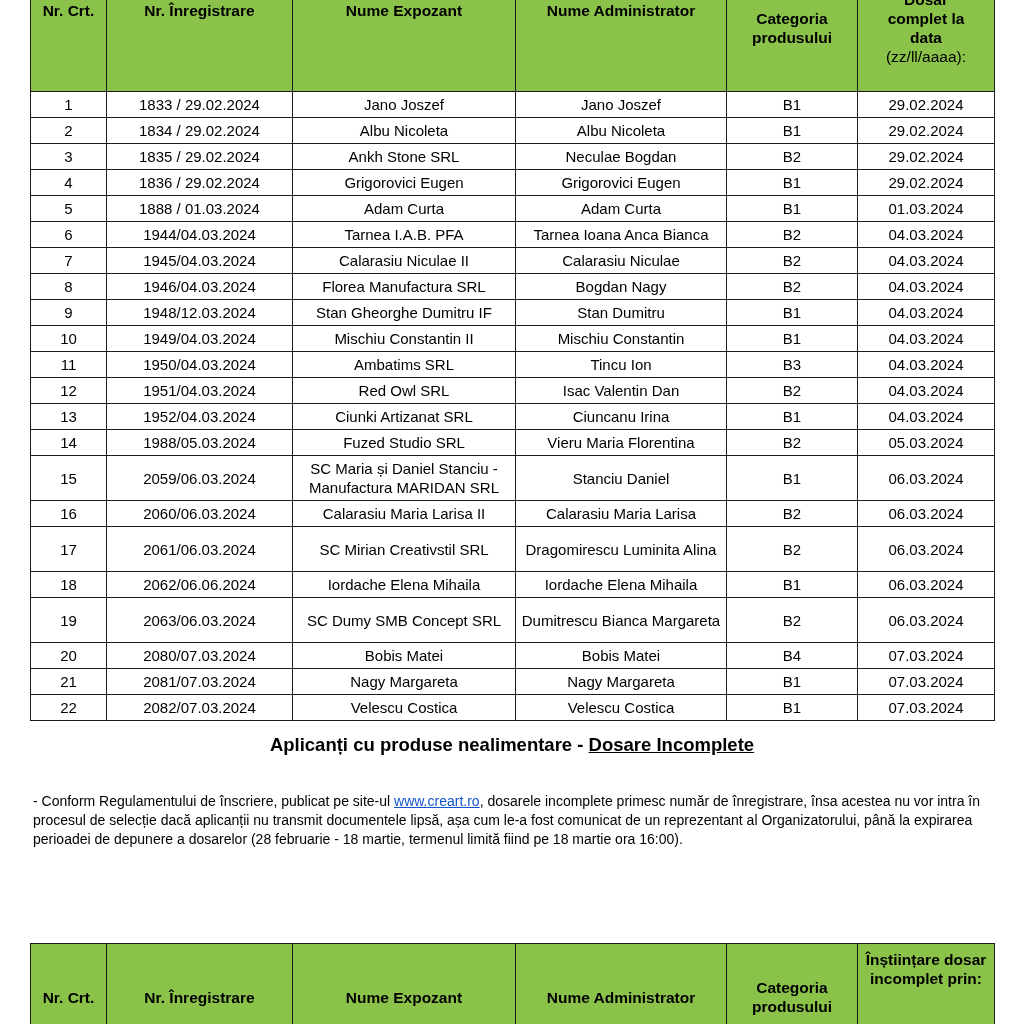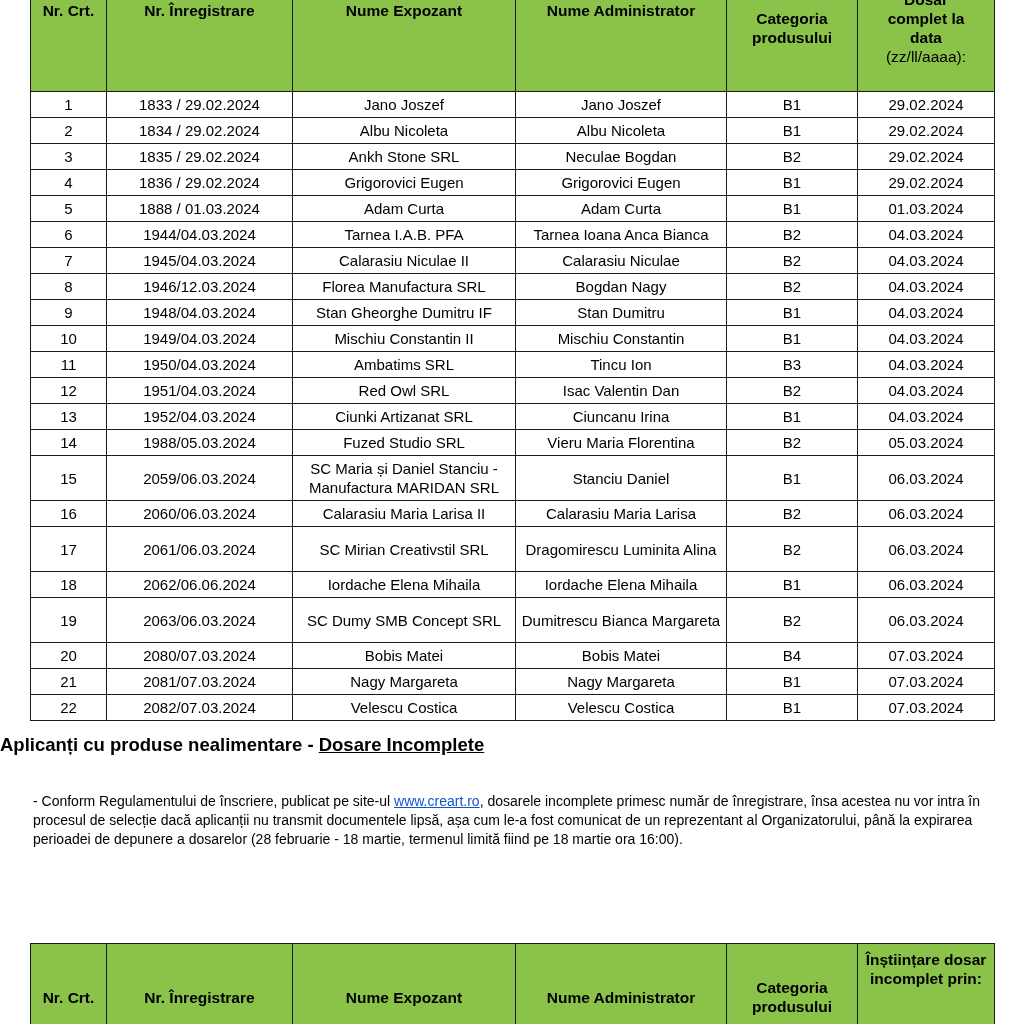--- a/index.html
+++ b/index.html
@@ -12,21 +12,21 @@
   table.grid th { background: #8bc34a; font-weight: bold; font-size: 15.5px; line-height: 19px; }
   col.c1 { width: 76px; } col.c2 { width: 186px; } col.c3 { width: 223px; }
   col.c4 { width: 211px; } col.c5 { width: 131px; } col.c6 { width: 137px; }
   #t1 { top: -36px; }
   #t1 thead th { height: 90px; }
   #t1 .hdr-top { vertical-align: top; padding-top: 36px; }
   #t1 tbody td { height: 25px; }
   #t1 tbody tr.tall td { height: 44px; }
   #t2 { top: 943px; }
   #t2 thead th { height: 100px; }
-  .heading { position: absolute; left: 0; width: 1024px; top: 734px; 
+  .heading { position: absolute; left: 0; width: 1024px; top: 734px; text-align: center;
              font-weight: bold; font-size: 18.5px; }
   .heading u { text-decoration: underline; }
   .note { position: absolute; left: 33px; width: 965px; font-size: 14px; line-height: 19px; }
   #note1 { top: 792px; }
   #note2 { top: 876px; }
   .note a { color: #1155cc; text-decoration: underline; }
 </style>
 </head>
 <body>
 
@@ -108,29 +108,29 @@
         <tr>
           <td>7</td>
           <td>1945/04.03.2024</td>
           <td>Calarasiu Niculae II</td>
           <td>Calarasiu Niculae</td>
           <td>B2</td>
           <td>04.03.2024</td>
         </tr>
         <tr>
           <td>8</td>
-          <td>1946/12.03.2024</td>
+          <td>1946/04.03.2024</td>
           <td>Florea Manufactura SRL</td>
           <td>Bogdan Nagy</td>
           <td>B2</td>
           <td>04.03.2024</td>
         </tr>
         <tr>
           <td>9</td>
-          <td>1948/04.03.2024</td>
+          <td>1948/12.03.2024</td>
           <td>Stan Gheorghe Dumitru IF</td>
           <td>Stan  Dumitru</td>
           <td>B1</td>
           <td>04.03.2024</td>
         </tr>
         <tr>
           <td>10</td>
           <td>1949/04.03.2024</td>
           <td>Mischiu Constantin II</td>
           <td>Mischiu Constantin</td>

